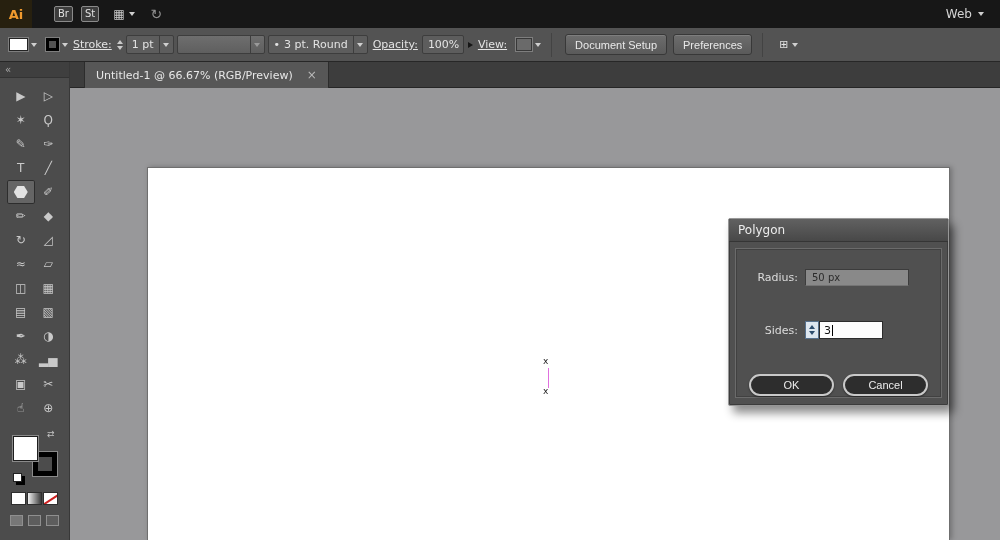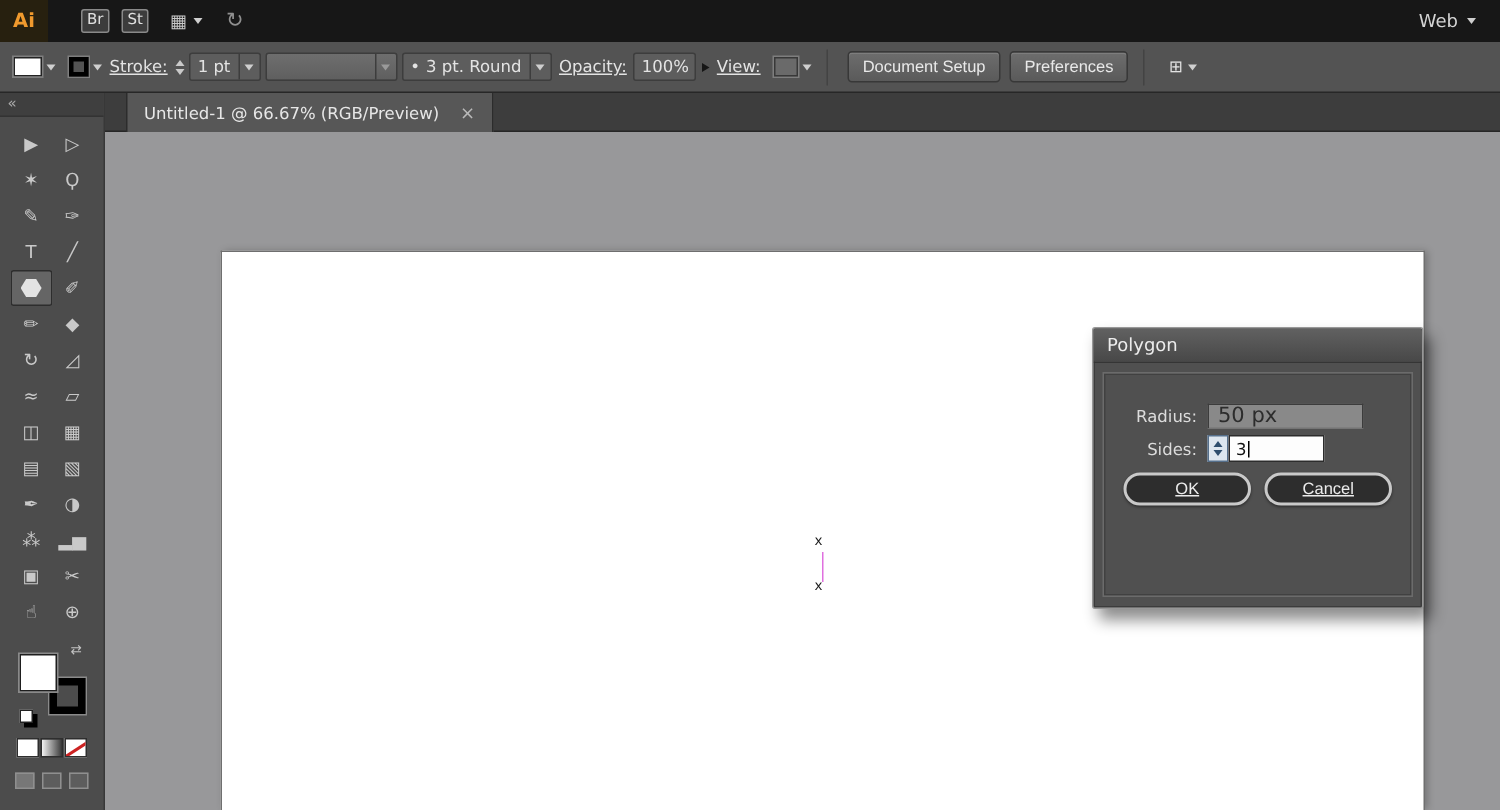--- a/index.html
+++ b/index.html
@@ -77,30 +77,30 @@
   .artboard { position:absolute; left:77px; top:79px; width:803px; bottom:0; background:#fff; border:1px solid #6f6f6f; border-bottom:none; box-shadow:2px 0 5px rgba(0,0,0,.25); }
   .anchor-mark { position:absolute; font-size:9px; color:#1c1c1c; line-height:9px; }
   .mark-top { left:473px; top:269px; }
   .mark-bottom { left:473px; top:299px; }
   .path-preview { position:absolute; left:478px; top:280px; width:1px; height:20px; background:#e070df; }
 
   
   .dialog { position:absolute; left:658px; top:130px; width:221px; height:188px; background:#505050; border:1px solid #979797; border-radius:2px; box-shadow:inset 0 0 0 1px #3c3c3c, 5px 7px 10px rgba(0,0,0,.45); }
   .dialog-title { height:23px; line-height:22px; padding-left:9px; font-size:12px; color:#ececec; background:linear-gradient(#616161,#484848); border-bottom:1px solid #353535; border-radius:2px 2px 0 0; }
   .dialog-inner { position:absolute; left:6px; right:6px; top:29px; bottom:7px; border:1px solid #6b6b6b; box-shadow:inset 0 0 0 1px #414141; padding:20px 12px 0; }
-  .frow { display:flex; align-items:center; margin-bottom:4px; }
+  .frow { display:flex; align-items:center; margin-bottom:35px; }
   .flabel { width:50px; text-align:right; margin-right:7px; color:#dcdcdc; font-size:11px; }
-  .radius-input { width:104px; height:17px; background:#898989; border:1px solid #3c3c3c; border-bottom-color:#747474; color:#2c2c2c; font-size:14px; line-height:15px; padding-left:6px; }
+  .radius-input { width:104px; height:17px; background:#898989; border:1px solid #3c3c3c; border-bottom-color:#747474; color:#2c2c2c; font-size:10px; line-height:15px; padding-left:6px; }
   .sides-stepper { width:14px; height:18px; background:#dde6ef; border:1px solid #56708c; display:flex; flex-direction:column; align-items:center; justify-content:center; gap:2px; }
   .sides-stepper .tri-up { border-bottom-color:#2d4d6d; border-left-width:3px; border-right-width:3px; }
   .sides-stepper .tri-dn { border-top-color:#2d4d6d; border-left-width:3px; border-right-width:3px; }
   .sides-input { width:64px; height:18px; background:#fdfdfd; border:1px solid #2c2c2c; color:#101010; font-size:11px; display:flex; align-items:center; padding-left:4px; }
   .caret-bar { width:1px; height:11px; background:#000; margin-left:1px; }
   .dialog-buttons { display:flex; justify-content:center; gap:9px; margin-top:7px; }
-  .dbtn { min-width:85px; height:22px; border-radius:11px; background:#2d2d2d; border:2px solid #c9c9c9; color:#ececec; font-size:11px; display:flex; align-items:center; justify-content:center; box-shadow:0 1px 2px rgba(0,0,0,.45); cursor:default;text-decoration:underline; }
+  .dbtn { min-width:85px; height:22px; border-radius:11px; background:#2d2d2d; border:2px solid #c9c9c9; color:#ececec; font-size:11px; display:flex; align-items:center; justify-content:center; box-shadow:0 1px 2px rgba(0,0,0,.45); cursor:default; }
 </style>
 </head>
 <body>
 
 <div class="menubar">
   <div class="ai-logo">Ai</div>
   <div class="badge first">Br</div>
   <div class="badge">St</div>
   <div class="mb-widget">
     <span>▦</span>

